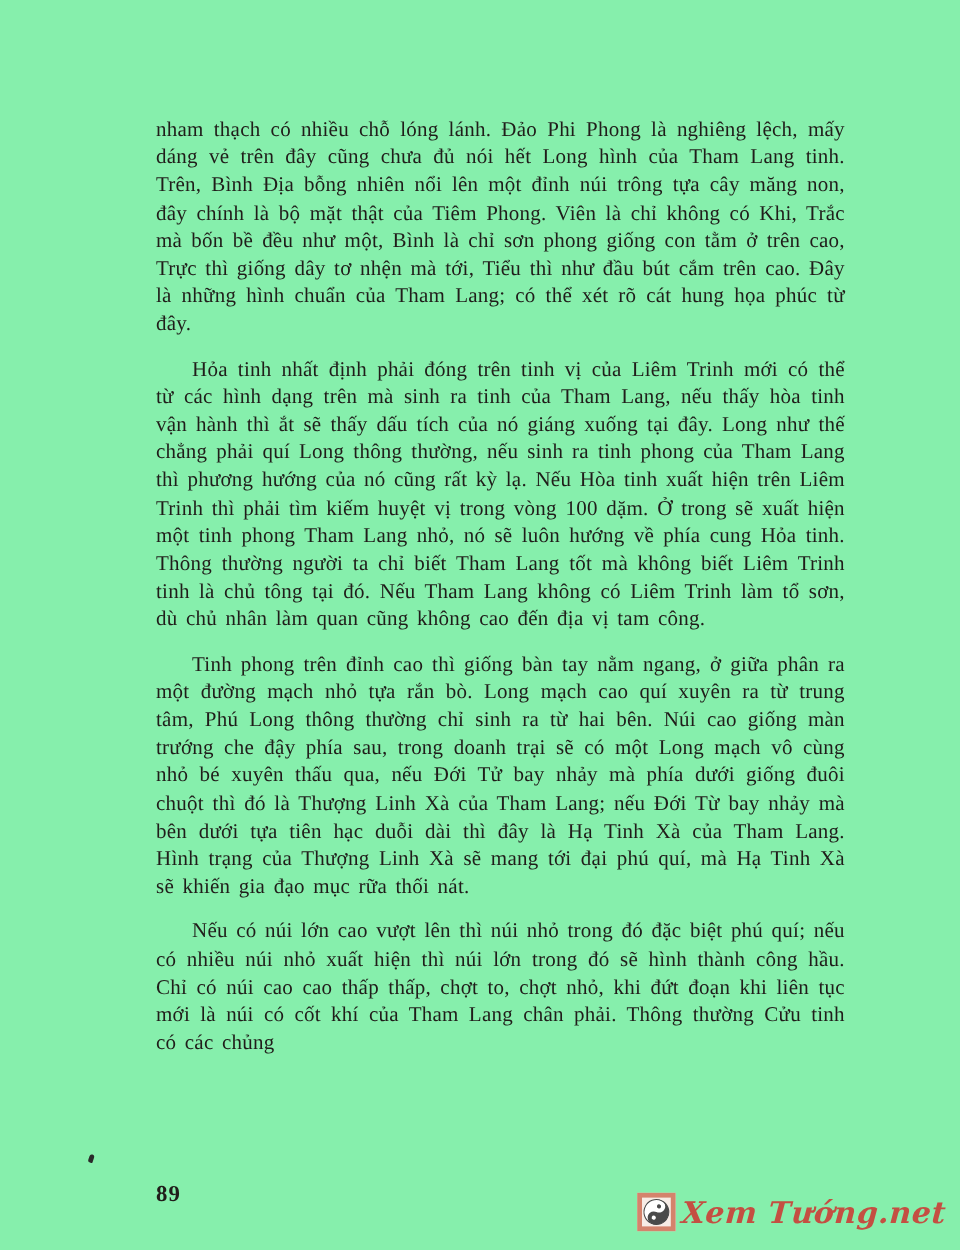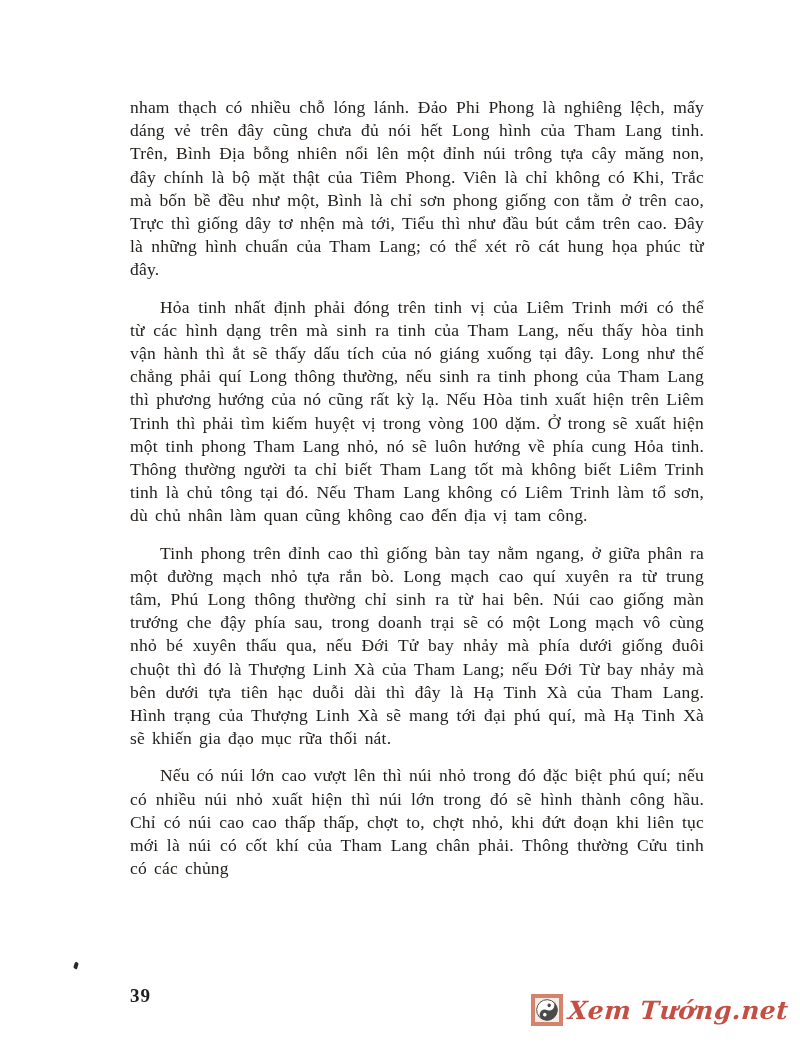--- a/index.html
+++ b/index.html
@@ -6,21 +6,21 @@
     margin: 0;
     padding: 0;
     background: #e8e8e6;
     font-family: "Liberation Serif", serif;
   }
   .sheet {
     position: relative;
     width: 800px;
     height: 1042px;
     margin: 0 auto;
-    background: #ffffff;
+    background: #86efac;
     overflow: hidden;
     color: #1c1a18;
   }
   .text-block {
     position: absolute;
     left: 130px;
     top: 96px;
     width: 574px;
   }
   .text-block p {
@@ -95,21 +95,21 @@
 
   <div class="text-block">
     <p>nham thạch có nhiều chỗ lóng lánh. Đảo Phi Phong là nghiêng lệch, mấy dáng vẻ trên đây cũng chưa đủ nói hết Long hình của Tham Lang tinh. Trên, Bình Địa bỗng nhiên nổi lên một đỉnh núi trông tựa cây măng non, đây chính là bộ mặt thật của Tiêm Phong. Viên là chỉ không có Khi, Trắc mà bốn bề đều như một, Bình là chỉ sơn phong giống con tằm ở trên cao, Trực thì giống dây tơ nhện mà tới, Tiểu thì như đầu bút cắm trên cao. Đây là những hình chuẩn của Tham Lang; có thể xét rõ cát hung họa phúc từ đây.</p>
     <p class="indented">Hỏa tinh nhất định phải đóng trên tinh vị của Liêm Trinh mới có thể từ các hình dạng trên mà sinh ra tinh của Tham Lang, nếu thấy hòa tinh vận hành thì ắt sẽ thấy dấu tích của nó giáng xuống tại đây. Long như thế chẳng phải quí Long thông thường, nếu sinh ra tinh phong của Tham Lang thì phương hướng của nó cũng rất kỳ lạ. Nếu Hòa tinh xuất hiện trên Liêm Trinh thì phải tìm kiếm huyệt vị trong vòng 100 dặm. Ở trong sẽ xuất hiện một tinh phong Tham Lang nhỏ, nó sẽ luôn hướng về phía cung Hỏa tinh. Thông thường người ta chỉ biết Tham Lang tốt mà không biết Liêm Trinh tinh là chủ tông tại đó. Nếu Tham Lang không có Liêm Trinh làm tổ sơn, dù chủ nhân làm quan cũng không cao đến địa vị tam công.</p>
     <p class="indented">Tinh phong trên đỉnh cao thì giống bàn tay nằm ngang, ở giữa phân ra một đường mạch nhỏ tựa rắn bò. Long mạch cao quí xuyên ra từ trung tâm, Phú Long thông thường chỉ sinh ra từ hai bên. Núi cao giống màn trướng che đậy phía sau, trong doanh trại sẽ có một Long mạch vô cùng nhỏ bé xuyên thấu qua, nếu Đới Tử bay nhảy mà phía dưới giống đuôi chuột thì đó là Thượng Linh Xà của Tham Lang; nếu Đới Từ bay nhảy mà bên dưới tựa tiên hạc duỗi dài thì đây là Hạ Tinh Xà của Tham Lang. Hình trạng của Thượng Linh Xà sẽ mang tới đại phú quí, mà Hạ Tinh Xà sẽ khiến gia đạo mục rữa thối nát.</p>
     <p class="indented">Nếu có núi lớn cao vượt lên thì núi nhỏ trong đó đặc biệt phú quí; nếu có nhiều núi nhỏ xuất hiện thì núi lớn trong đó sẽ hình thành công hầu. Chỉ có núi cao cao thấp thấp, chợt to, chợt nhỏ, khi đứt đoạn khi liên tục mới là núi có cốt khí của Tham Lang chân phải. Thông thường Cửu tinh có các chủng</p>
   </div>
 
   <div class="scan-speck"></div>
 
-  <div class="page-number">39</div>
+  <div class="page-number">89</div>
 
   <div class="watermark">
     <span class="wm-icon-frame">
       <svg width="22" height="22" viewBox="0 0 100 100" aria-hidden="true">
         <circle cx="50" cy="50" r="47" fill="#ffffff" stroke="#4a4a4a" stroke-width="4"></circle>
         <path d="M50 3 a47 47 0 0 1 0 94 a23.5 23.5 0 0 1 0 -47 a23.5 23.5 0 0 0 0 -47 Z" fill="#4a4a4a"></path>
         <circle cx="50" cy="26.5" r="8" fill="#4a4a4a"></circle>
         <circle cx="50" cy="73.5" r="8" fill="#ffffff"></circle>
       </svg>
     </span>

